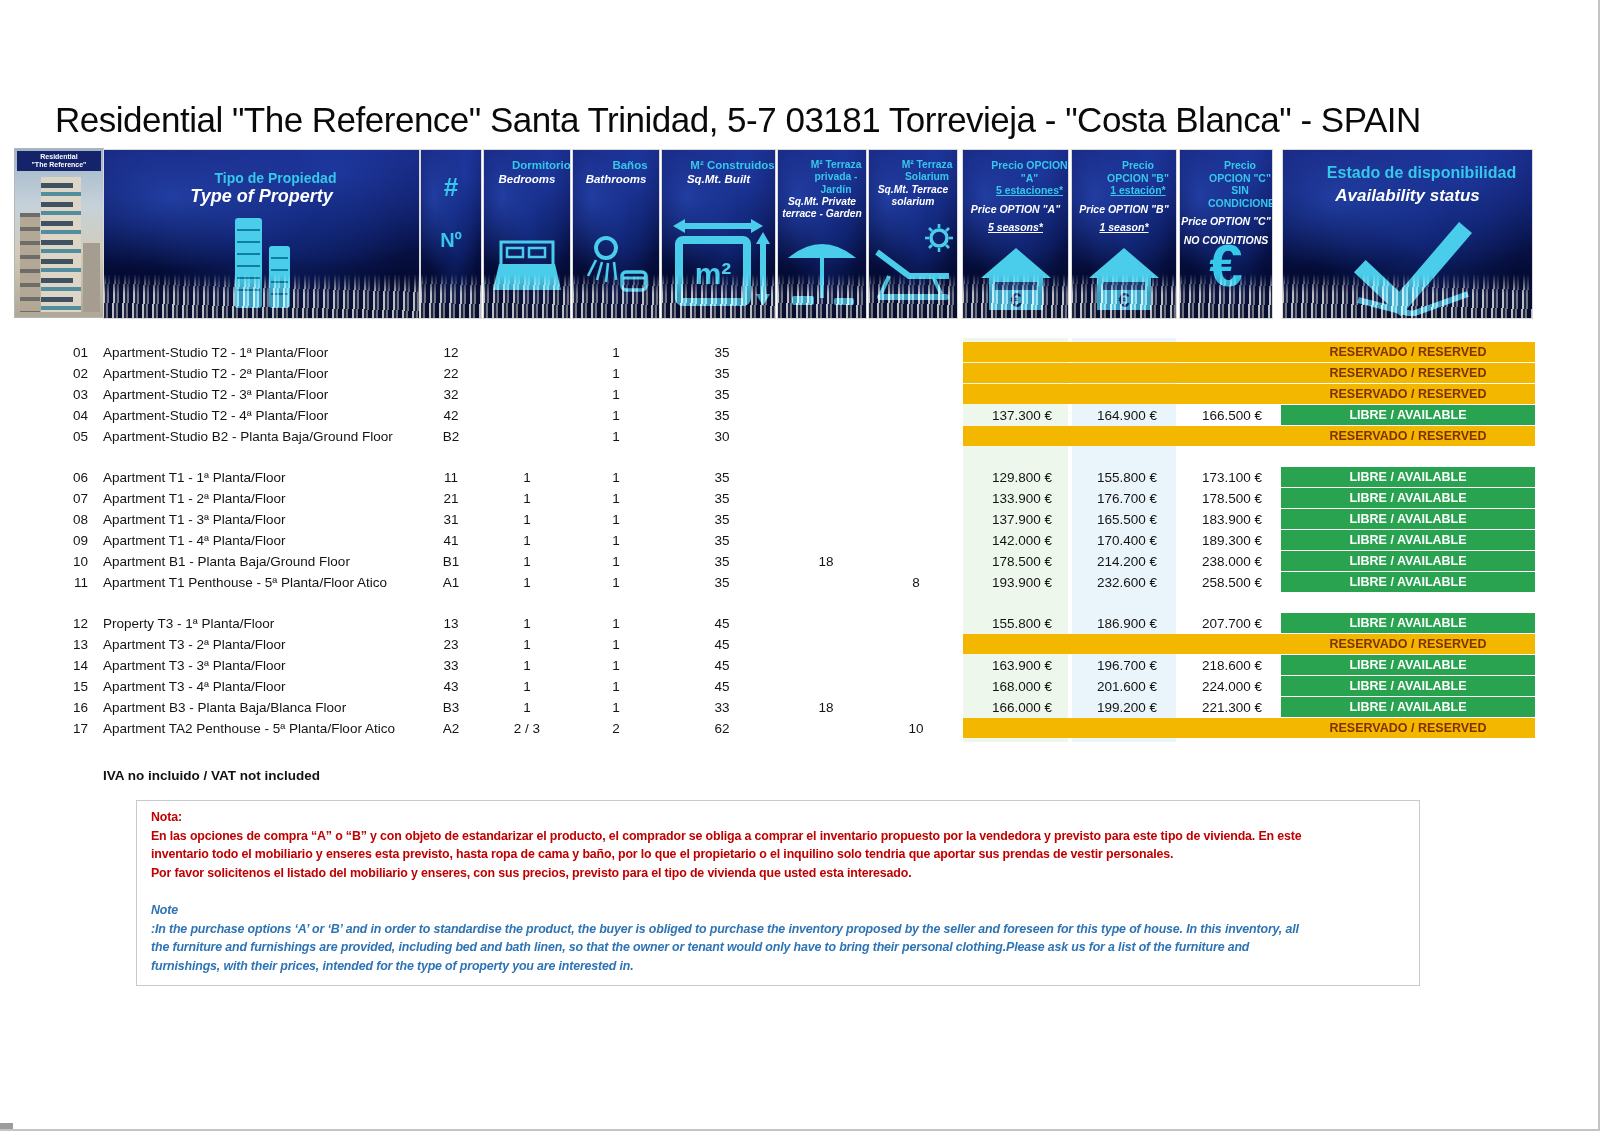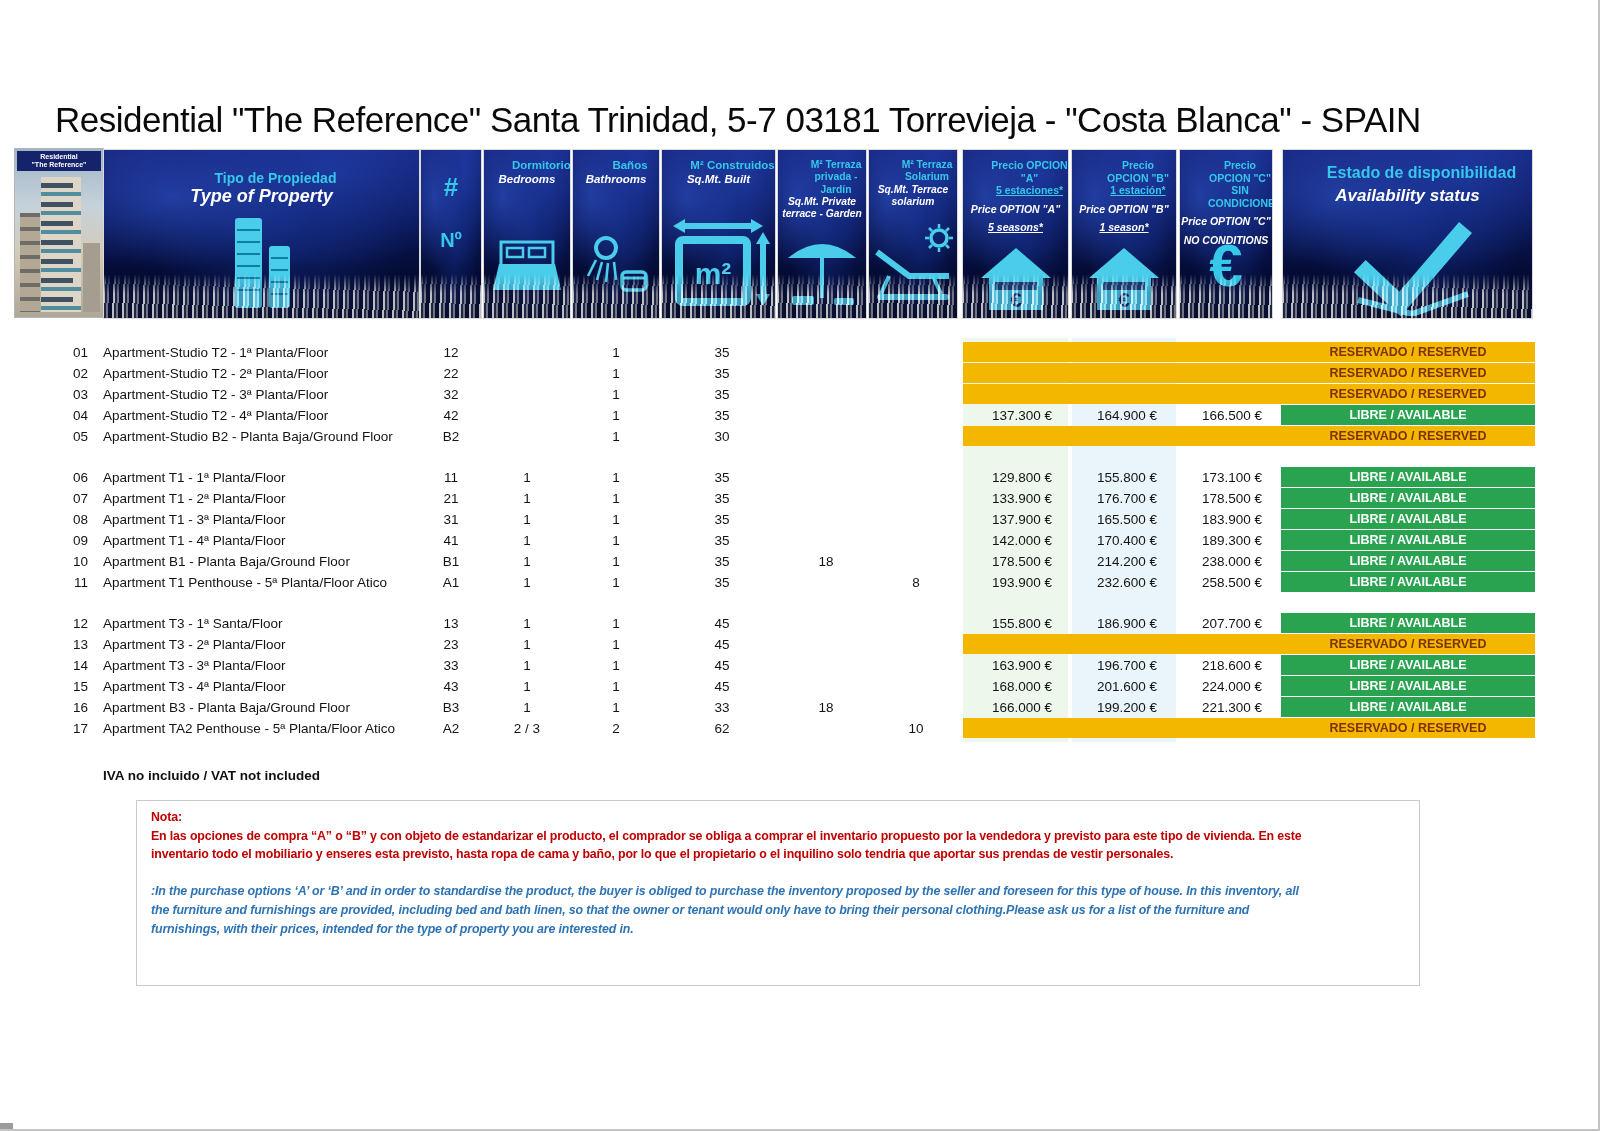--- a/index.html
+++ b/index.html
@@ -405,21 +405,21 @@
         <div class="cell" style="left: 666px; width: 112px; text-align: center;">35</div>
         <div class="cell" style="left: 869px; width: 94px; text-align: center;">8</div>
       </div>
       <div class="row" style="top: 613px;">
         <div class="bar available"></div>
         <div class="cell" style="left: 963px; width: 89px; text-align: right;">155.800 €</div>
         <div class="cell" style="left: 1072px; width: 85px; text-align: right;">186.900 €</div>
         <div class="cell" style="left: 1180px; width: 82px; text-align: right;">207.700 €</div>
         <div class="status-text available-text">LIBRE / AVAILABLE</div>
         <div class="cell" style="left: 58px; width: 30px; text-align: right;">12</div>
-        <div class="cell" style="left: 103px; width: 330px; text-align: left;">Apartment T3 - 1ª Santa/Floor</div>
+        <div class="cell" style="left: 103px; width: 330px; text-align: left;">Property T3 - 1ª Planta/Floor</div>
         <div class="cell" style="left: 421px; width: 60px; text-align: center;">13</div>
         <div class="cell" style="left: 484px; width: 86px; text-align: center;">1</div>
         <div class="cell" style="left: 573px; width: 86px; text-align: center;">1</div>
         <div class="cell" style="left: 666px; width: 112px; text-align: center;">45</div>
       </div>
       <div class="row" style="top: 634px;">
         <div class="bar reserved"></div>
         <div class="status-text reserved-text">RESERVADO / RESERVED</div>
         <div class="cell" style="left: 58px; width: 30px; text-align: right;">13</div>
         <div class="cell" style="left: 103px; width: 330px; text-align: left;">Apartment T3 - 2ª Planta/Floor</div>
@@ -454,21 +454,21 @@
         <div class="cell" style="left: 573px; width: 86px; text-align: center;">1</div>
         <div class="cell" style="left: 666px; width: 112px; text-align: center;">45</div>
       </div>
       <div class="row" style="top: 697px;">
         <div class="bar available"></div>
         <div class="cell" style="left: 963px; width: 89px; text-align: right;">166.000 €</div>
         <div class="cell" style="left: 1072px; width: 85px; text-align: right;">199.200 €</div>
         <div class="cell" style="left: 1180px; width: 82px; text-align: right;">221.300 €</div>
         <div class="status-text available-text">LIBRE / AVAILABLE</div>
         <div class="cell" style="left: 58px; width: 30px; text-align: right;">16</div>
-        <div class="cell" style="left: 103px; width: 330px; text-align: left;">Apartment B3 - Planta Baja/Ground Floor</div>
+        <div class="cell" style="left: 103px; width: 330px; text-align: left;">Apartment B3 - Planta Baja/Blanca Floor</div>
         <div class="cell" style="left: 421px; width: 60px; text-align: center;">B3</div>
         <div class="cell" style="left: 484px; width: 86px; text-align: center;">1</div>
         <div class="cell" style="left: 573px; width: 86px; text-align: center;">1</div>
         <div class="cell" style="left: 666px; width: 112px; text-align: center;">33</div>
         <div class="cell" style="left: 778px; width: 96px; text-align: center;">18</div>
       </div>
       <div class="row" style="top: 718px;">
         <div class="bar reserved"></div>
         <div class="status-text reserved-text">RESERVADO / RESERVED</div>
         <div class="cell" style="left: 58px; width: 30px; text-align: right;">17</div>
@@ -480,20 +480,22 @@
         <div class="cell" style="left: 869px; width: 94px; text-align: center;">10</div>
       </div>
     </div>
 
   <div class="vat">IVA no incluido / VAT not included</div>
 
   <div class="note-box">
     <p class="note-line es-note">Nota:</p>
     <p class="note-line es-note">En las opciones de compra “A” o “B” y con objeto de estandarizar el producto, el comprador se obliga a comprar el inventario propuesto por la vendedora y previsto para este tipo de vivienda. En este</p>
     <p class="note-line es-note">inventario todo el mobiliario y enseres esta previsto, hasta ropa de cama y baño, por lo que el propietario o el inquilino solo tendria que aportar sus prendas de vestir personales.</p>
+    <p class="note-line es-note">Por favor solicitenos el listado del mobiliario y enseres, con sus precios, previsto para el tipo de vivienda que usted esta interesado.</p>
     <div class="blank-line"></div>
+    <p class="note-line en-note">Note</p>
     <p class="note-line en-note">:In the purchase options ‘A’ or ‘B’ and in order to standardise the product, the buyer is obliged to purchase the inventory proposed by the seller and foreseen for this type of house. In this inventory, all</p>
     <p class="note-line en-note">the furniture and furnishings are provided, including bed and bath linen, so that the owner or tenant would only have to bring their personal clothing.Please ask us for a list of the furniture and</p>
     <p class="note-line en-note">furnishings, with their prices, intended for the type of property you are interested in.</p>
   </div>
 
   <div class="corner-notch"></div>
 </div>
 
 </body></html>

